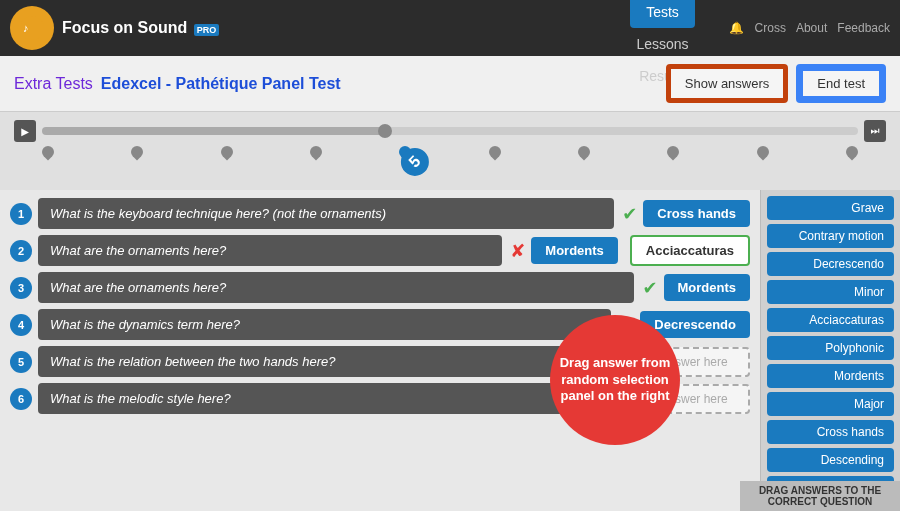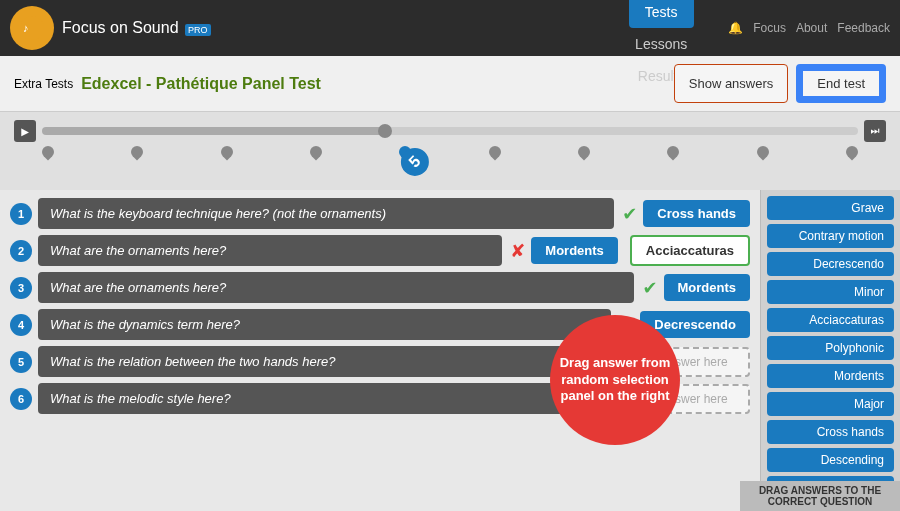--- a/index.html
+++ b/index.html
@@ -3,35 +3,35 @@
   <meta charset="utf-8">
   <style>
     * { box-sizing: border-box; margin: 0; padding: 0; }
     body { font-family: Arial, sans-serif; background: #e8e8e8; width: 900px; height: 511px; overflow: hidden; font-size: 13px; }
 
     
     .header { background: #2c2c2c; display: flex; align-items: center; height: 56px; padding: 0 10px; }
     .logo-area { display: flex; align-items: center; gap: 8px; margin-right: auto; }
     .logo-circle { width: 44px; height: 44px; background: #e8a020; border-radius: 50%; display: flex; align-items: center; justify-content: center; }
     .logo-circle svg { width: 28px; height: 28px; }
-    .logo-text { color: white; font-size: 16px; font-weight: normal; line-height: 1.2; }
+    .logo-text { color: white; font-size: 16px; font-weight: bold; line-height: 1.2; }
     .logo-text .pro { background: #1a7abf; color: white; font-size: 9px; padding: 1px 3px; border-radius: 2px; margin-left: 2px; }
     .nav-items { display: flex; align-items: center; gap: 0; flex-direction: column; }
     .nav-item { color: #ccc; padding: 8px 16px; cursor: pointer; font-size: 14px; text-decoration: none; }
     .nav-item.active { background: #1a7abf; color: white; border-radius: 4px; }
     .header-right { color: #aaa; font-size: 12px; display: flex; align-items: center; gap: 10px; margin-left: 20px; }
     .header-right span { color: #aaa; cursor: pointer; }
 
     
     .sub-header { background: #f0f0f0; padding: 8px 14px; display: flex; align-items: center; justify-content: space-between; border-bottom: 1px solid #ccc; }
     .sub-header-left { display: flex; align-items: center; gap: 8px; }
-    .extra-tests-label { color: #000000; font-size: 12px; }
-    .test-title { font-size: 16px; font-weight: bold; color: #4d7c0f; }
+    .extra-tests-label { color: #6d28d9; font-size: 16px; }
+    .test-title { font-size: 16px; font-weight: bold; color: #1d4ed8; }
     .sub-header-right { display: flex; gap: 8px; }
-    .btn-show-answers { background: #f5f5f5; border: 1px solid #c2410c; padding: 5px 14px; border-radius: 4px; cursor: pointer; font-size: 13px; color: #333; }
+    .btn-show-answers { background: #f5f5f5; border: 5px solid #c2410c; padding: 5px 14px; border-radius: 4px; cursor: pointer; font-size: 13px; color: #333; }
     .btn-end-test { background: #f5f5f5; border: 7px solid #3b82f6; padding: 5px 14px; border-radius: 4px; cursor: pointer; font-size: 13px; color: #333; }
 
     
     .progress-area { background: #e0e0e0; padding: 8px 14px 0 14px; }
     .progress-bar-row { display: flex; align-items: center; gap: 6px; margin-bottom: 4px; }
     .play-btn { width: 22px; height: 22px; background: #555; border-radius: 3px; display: flex; align-items: center; justify-content: center; cursor: pointer; flex-shrink: 0; }
     .play-btn::after { content: '▶'; color: white; font-size: 10px; }
     .progress-track { flex: 1; height: 8px; background: linear-gradient(to right, #aaa 0%, #aaa 42%, #ccc 42%); border-radius: 4px; position: relative; }
     .progress-handle { position: absolute; width: 14px; height: 14px; background: #888; border-radius: 50%; top: -3px; left: 42%; transform: translateX(-50%); }
     .skip-btn { width: 22px; height: 22px; background: #555; border-radius: 3px; display: flex; align-items: center; justify-content: center; cursor: pointer; flex-shrink: 0; }
@@ -82,21 +82,21 @@
     </div>
   </div>
   <nav class="nav-items">
     <a class="nav-item">Dictionary</a>
     <a class="nav-item active">Tests</a>
     <a class="nav-item">Lessons</a>
     <a class="nav-item">Results</a>
   </nav>
   <div class="header-right">
     <span>🔔</span>
-    <span>Focus</span>
+    <span>Cross</span>
     <span>About</span>
     <span>Feedback</span>
   </div>
 </div>
 
 <div class="sub-header">
   <div class="sub-header-left">
     <span class="extra-tests-label">Extra Tests</span>
     <span class="test-title">Edexcel - Pathétique Panel Test</span>
   </div>

